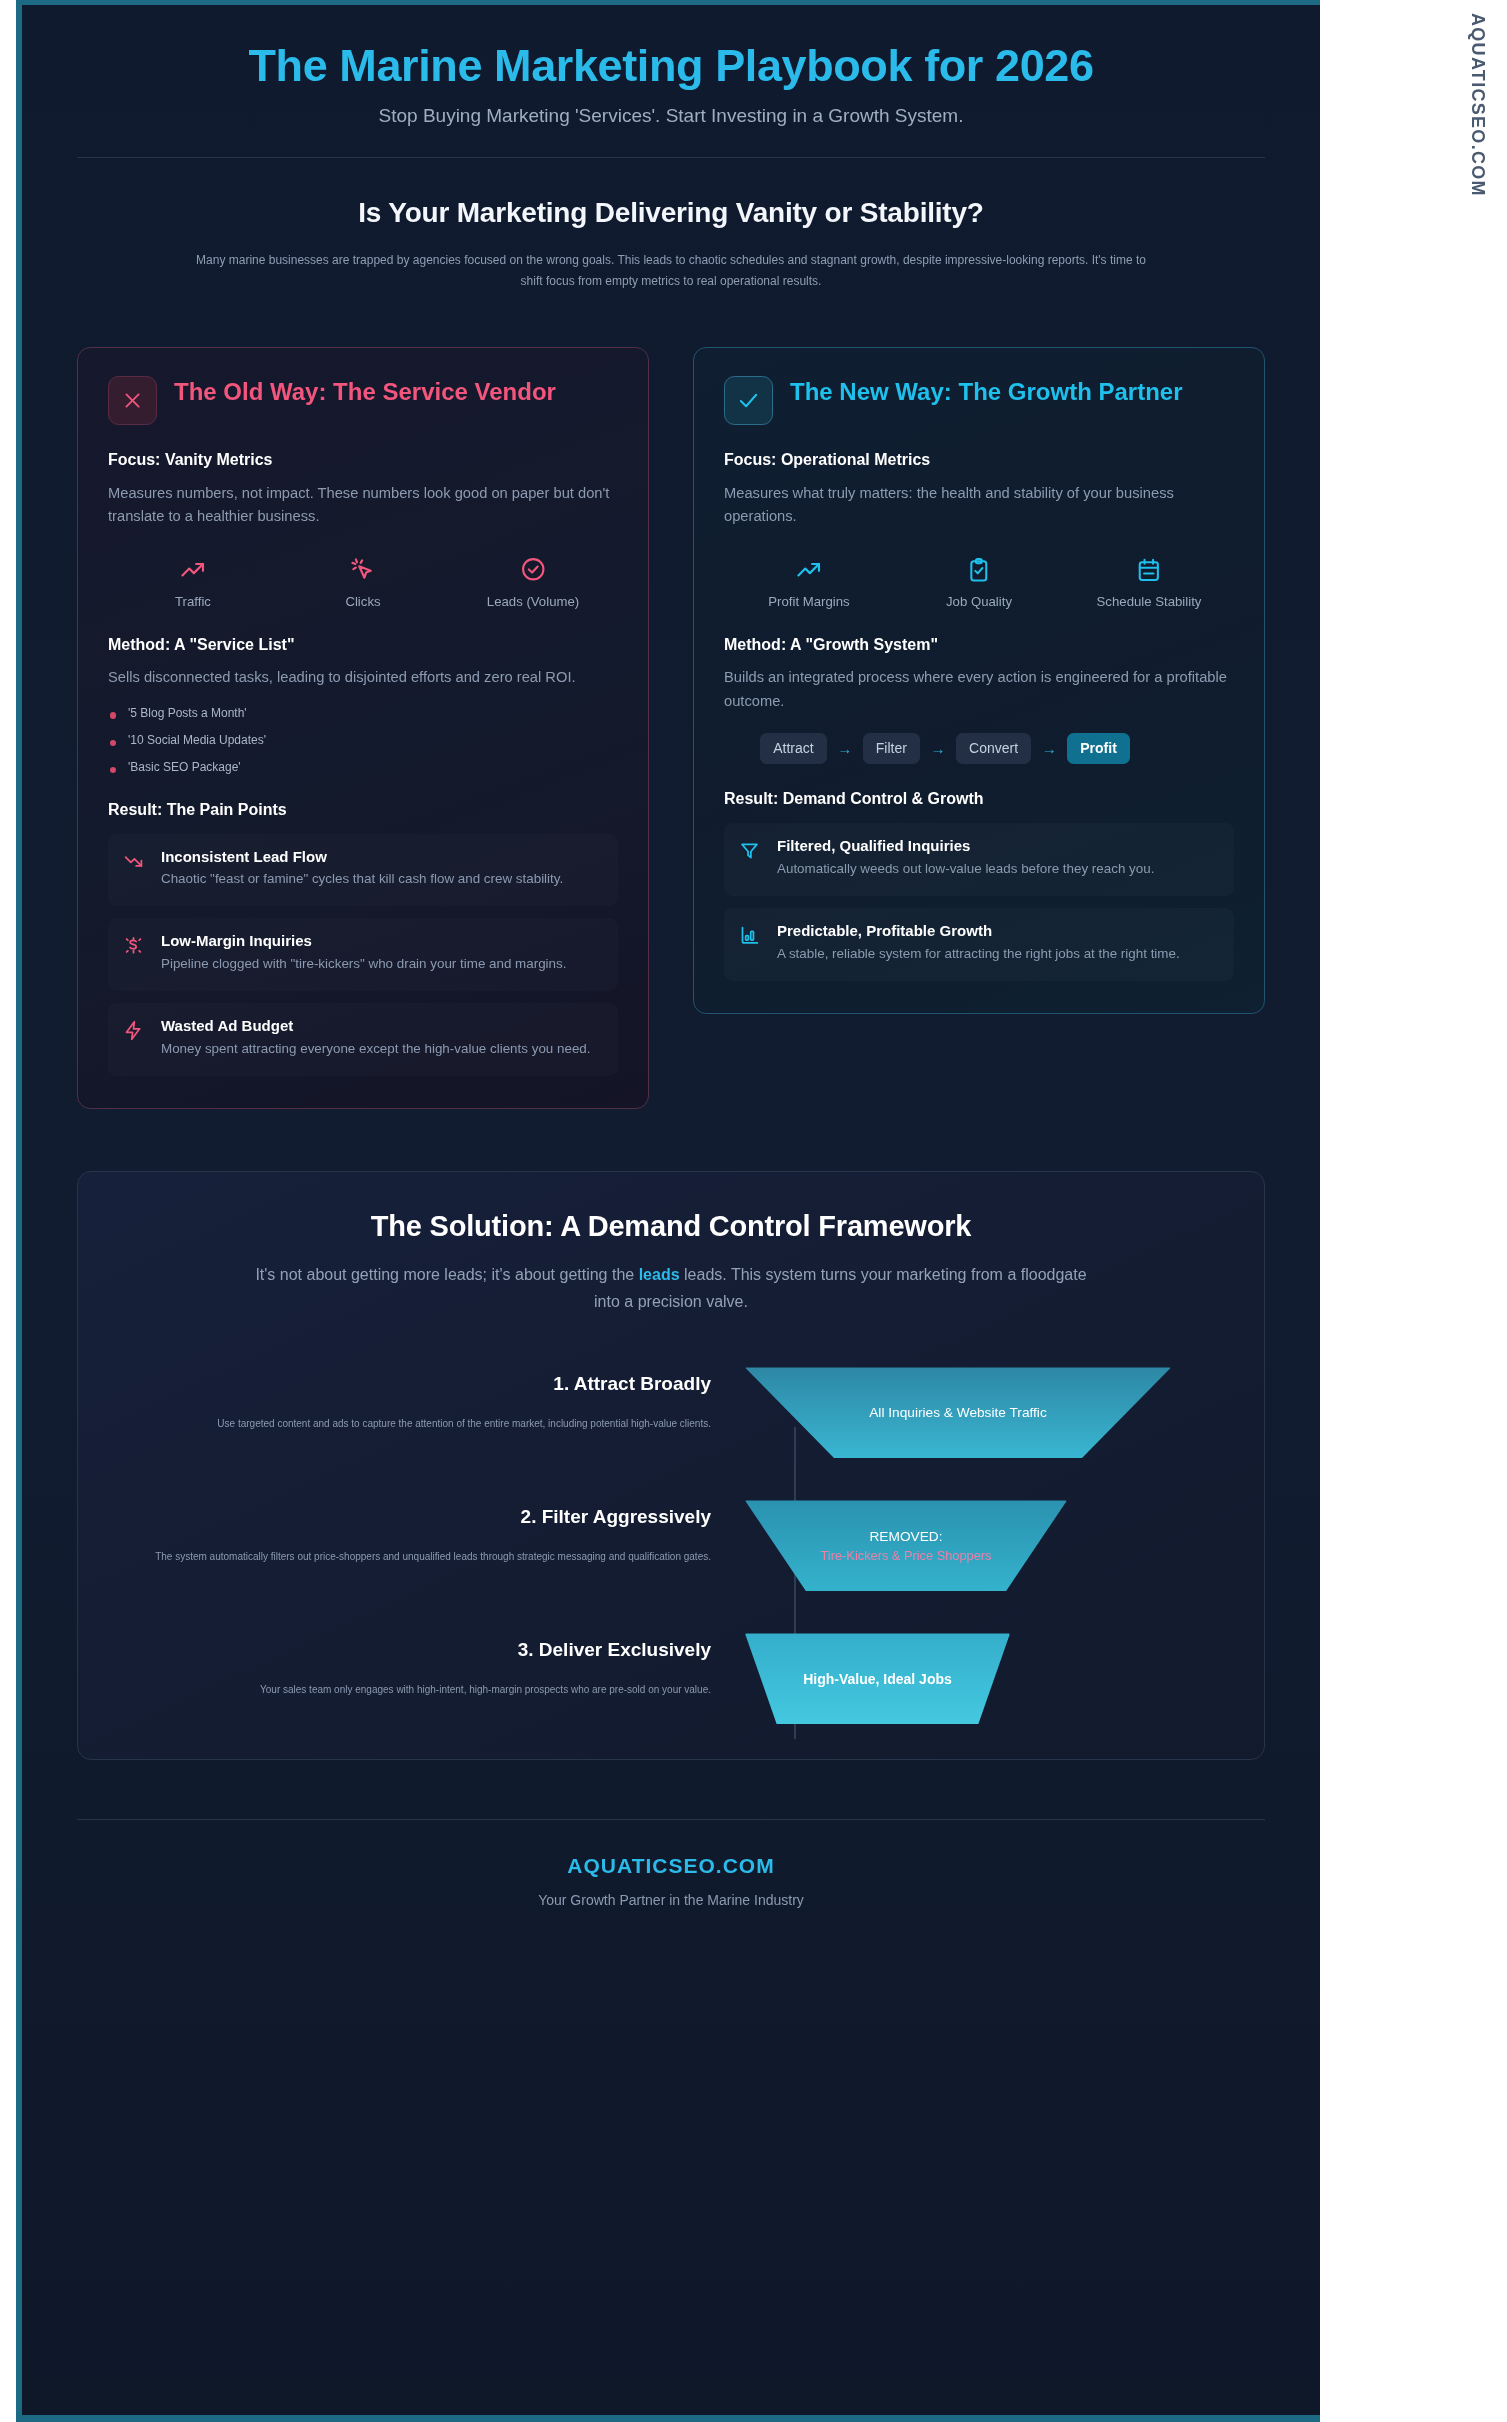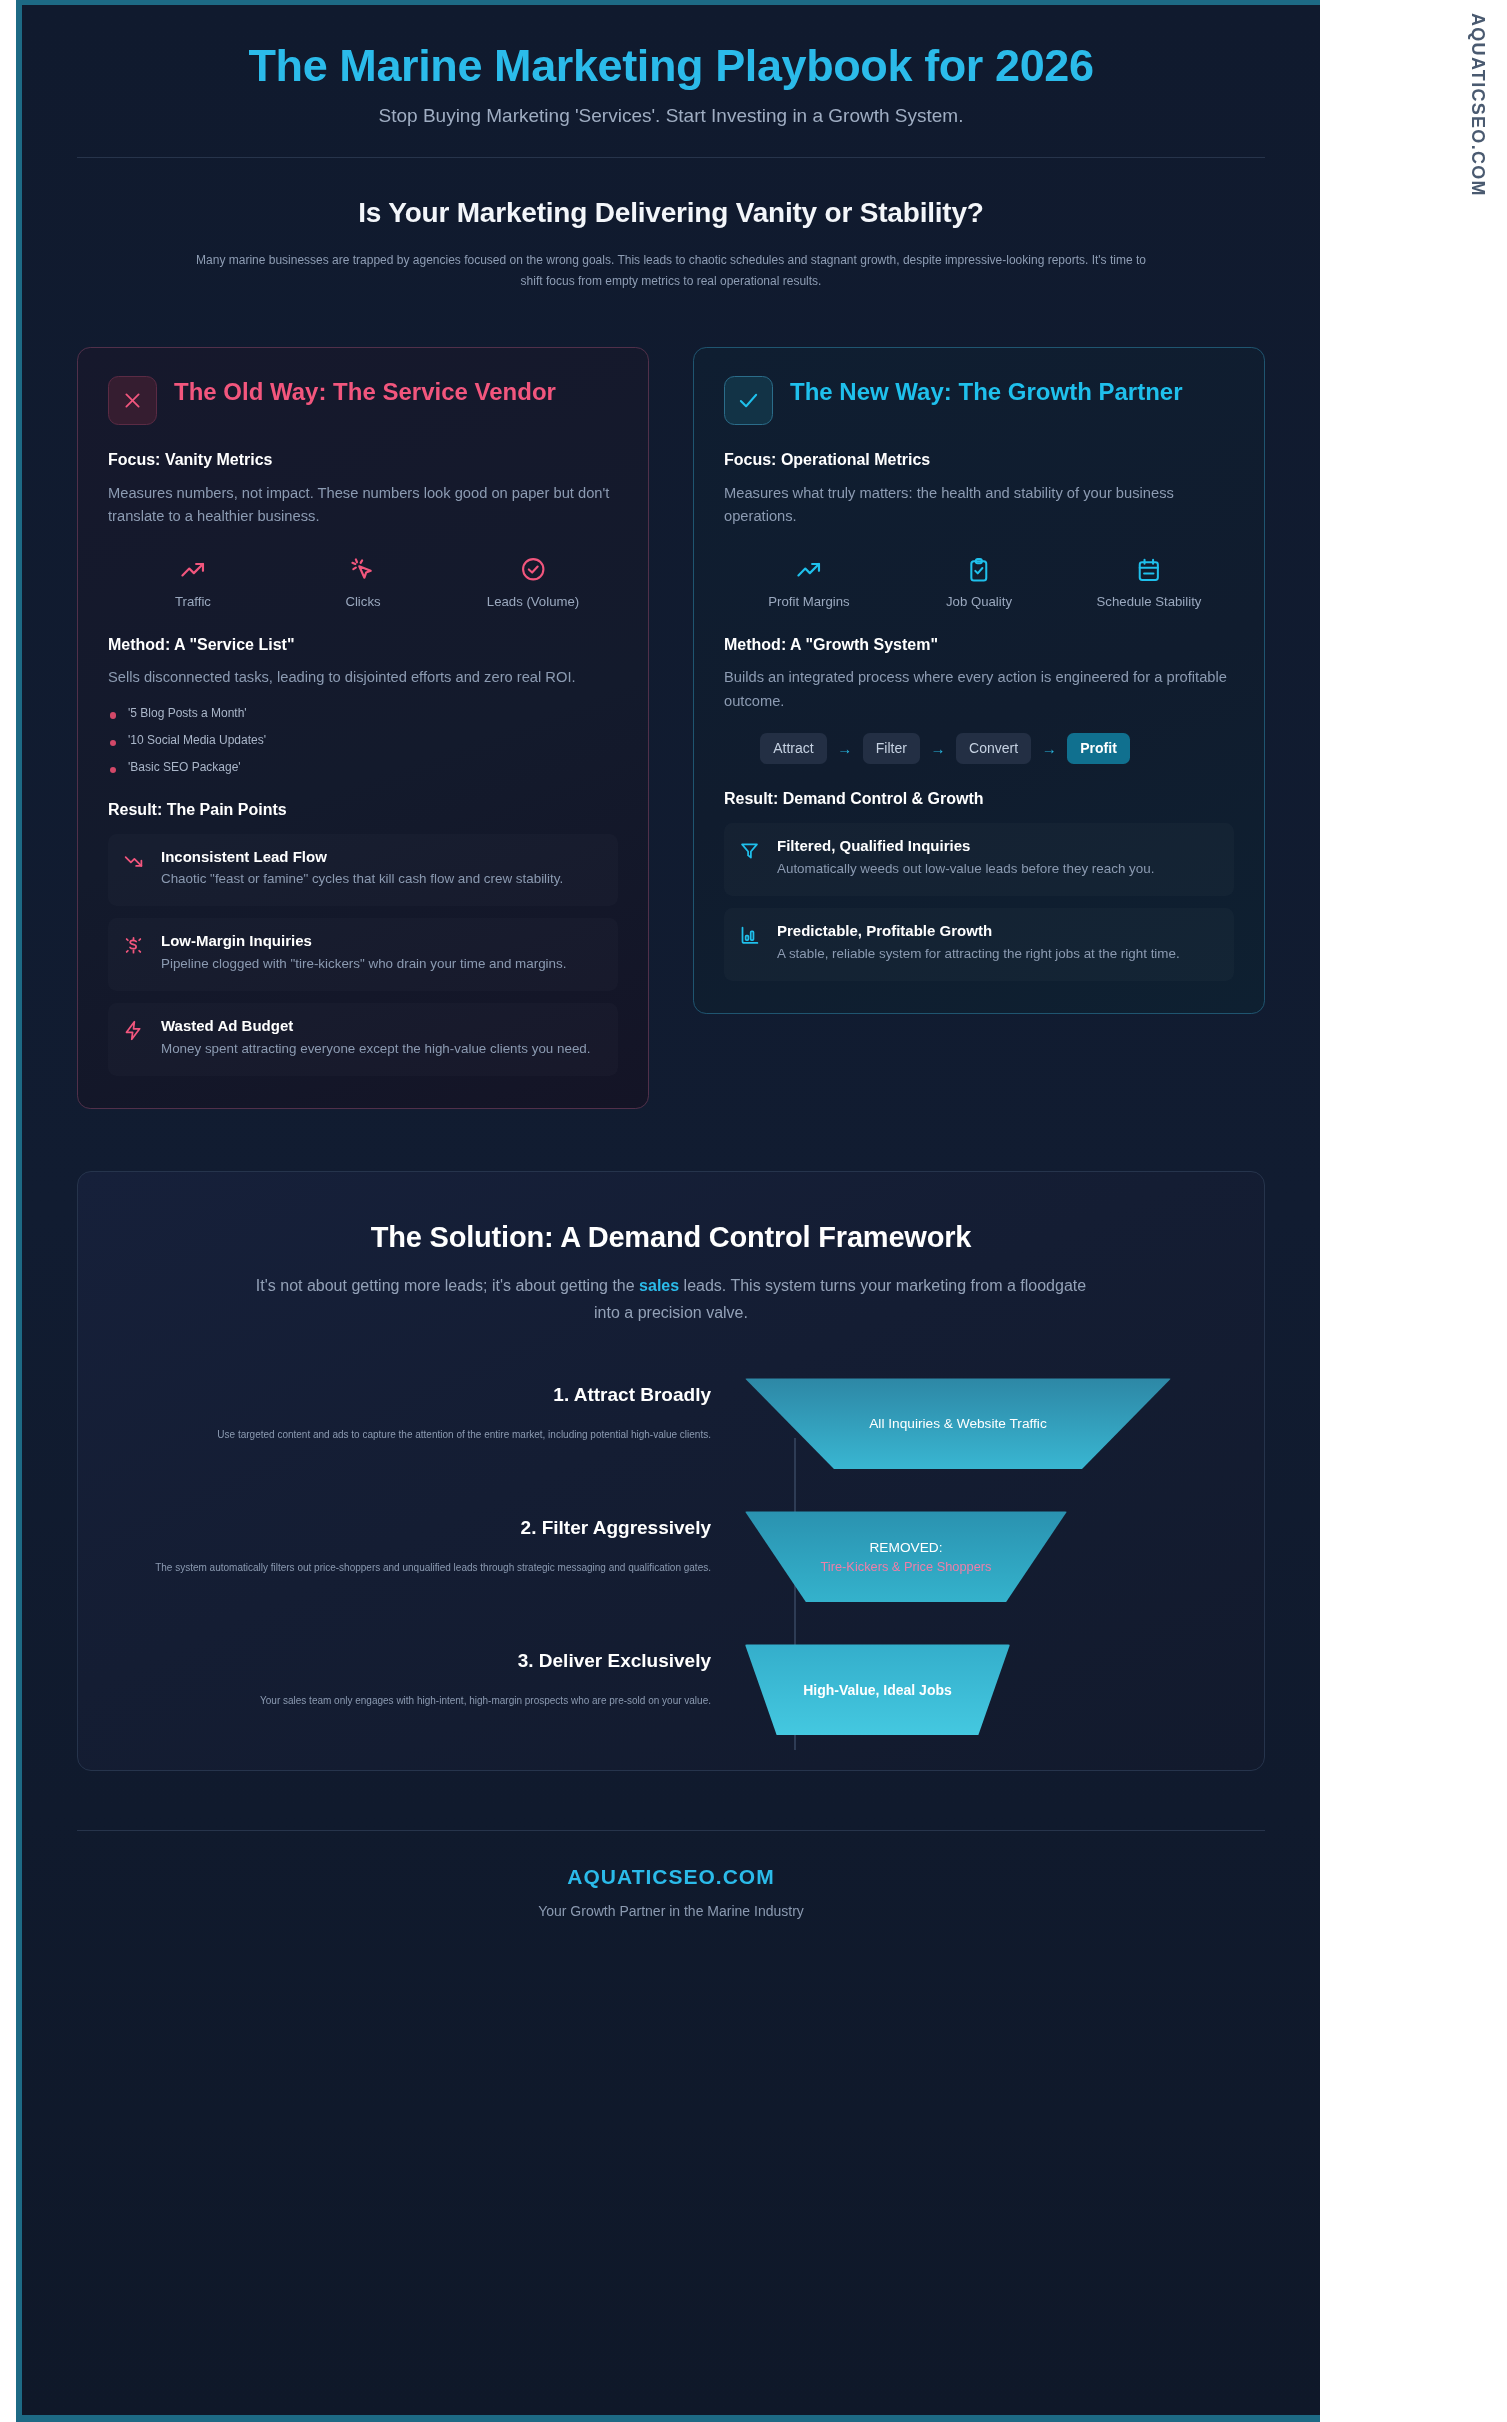--- a/index.html
+++ b/index.html
@@ -189,21 +189,21 @@
   .row .ricon { flex: 0 0 23px; padding-top: 2.8px; }
   .row .rtitle { font-size: 15px; font-weight: 700; color: #ffffff; }
   .row .rdesc { margin-top: 4.7px; font-size: 13.4px; line-height: 1.55; color: #8b9ab1; }
 
   
   .solution {
     margin-top: 62px;
     border-radius: 14px;
     border: 0.9px solid #26344c;
     background: linear-gradient(155deg, #16203a 0%, #141d33 45%, #121a2d 100%);
-    padding: 49px 42px 45px;
+    padding: 38px 42px 45px;
   }
   .solution h2 {
     text-align: center;
     font-size: 29px; font-weight: 700; color: #ffffff;
     letter-spacing: -0.2px;
   }
   .solution .lede {
     margin: 19px auto 0;
     max-width: 833px;
     text-align: center;
@@ -471,21 +471,21 @@
                 <div class="rdesc">A stable, reliable system for attracting the right jobs at the right time.</div>
               </div>
             </div>
 
           </div>
         </div>
       </div>
 
       <div class="solution">
         <h2>The Solution: A Demand Control Framework</h2>
-        <p class="lede"><span>It's not about getting more leads; it's about getting the </span><b>sales</b><span> leads. This system turns your marketing from a floodgate into a precision valve.</span></p>
+        <p class="lede"><span>It's not about getting more leads; it's about getting the </span><b>leads</b><span> leads. This system turns your marketing from a floodgate into a precision valve.</span></p>
 
         <div class="steps">
           <div class="connector"></div>
 
           <div class="step">
             <div class="txt">
               <div class="stitle">1. Attract Broadly</div>
               <div class="sdesc">Use targeted content and ads to capture the attention of the entire market, including potential high-value clients.</div>
             </div>
             <div class="viz">

